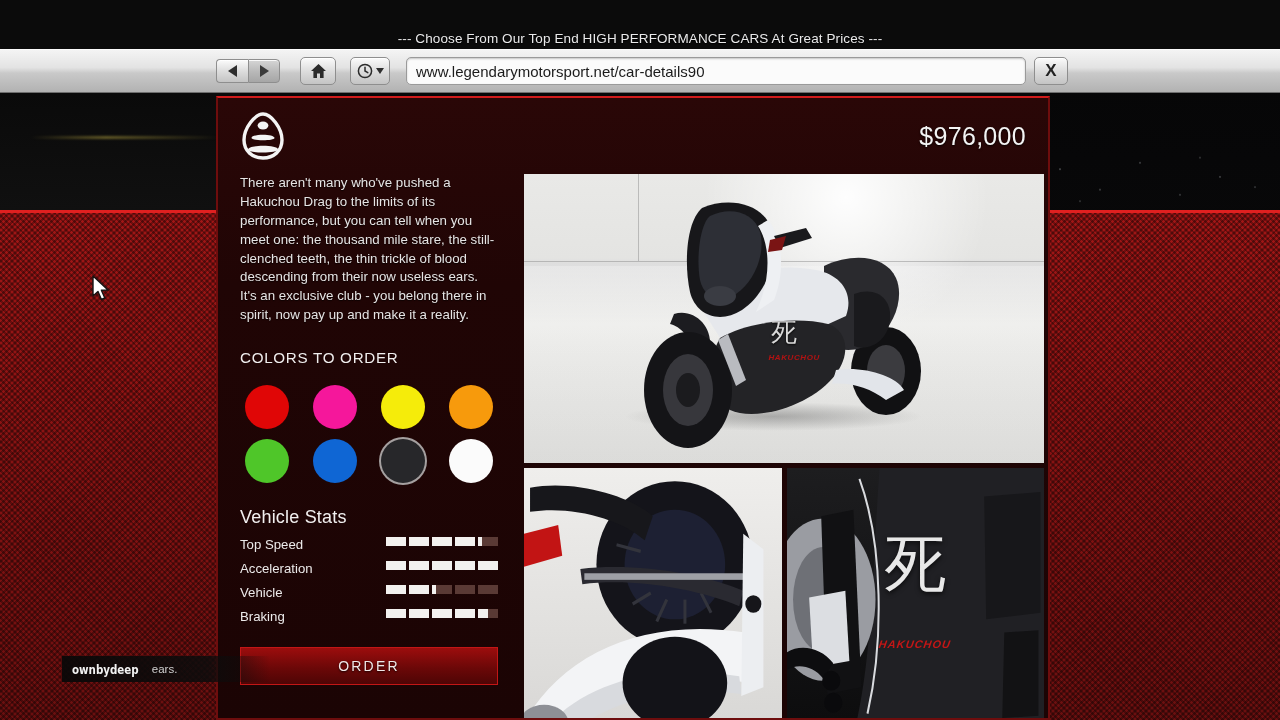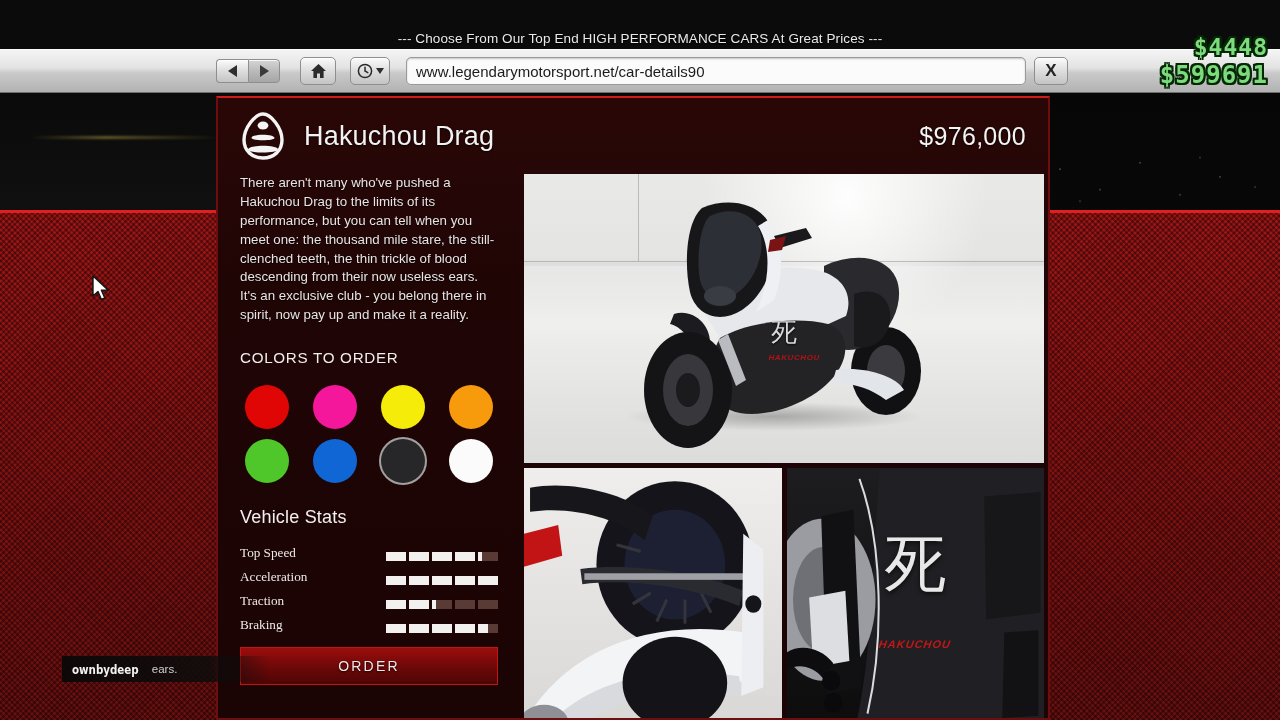--- a/index.html
+++ b/index.html
@@ -136,21 +136,21 @@
     margin-top:22px; color:#f0eeee; font-size:15.2px; letter-spacing:.7px;
     line-height:1.45; text-transform:uppercase;
   }
   .swatches { margin-top:16px; display:grid; grid-template-columns:repeat(4,1fr); gap:10px 14px; }
   .swatch-cell { display:flex; align-items:center; justify-content:center; }
   .swatch { width:44px; height:44px; border-radius:50%; cursor:pointer; }
   .swatch.sel { box-shadow:0 0 0 2px #a5a0a0; }
 
   .stats-head { margin-top:24px; color:#f2f0f0; font-size:18px; letter-spacing:.2px; }
   .stats { margin-top:9px; }
-  .stat-row { display:flex; align-items:flex-end; height:24px;font-family:Liberation Serif, serif; }
+  .stat-row { display:flex; align-items:flex-start; height:24px; }
   .stat-name { color:#eceaea; font-size:13.2px; width:146px; flex:0 0 auto; }
   .stat-bar { flex:1; height:9px; display:flex; gap:3px; }
   .seg { flex:1; position:relative; background:#5a3a35; overflow:hidden; }
   .seg-fill { position:absolute; left:0; top:0; bottom:0; background:#f3f1ef; }
 
   .order-btn {
     margin:14px 0 0 0; height:38px; flex:0 0 auto;
     background:linear-gradient(#9c0d0d, #6c0808 55%, #4e0505);
     border:1px solid #c21616;
     color:#f0e8e8; font-size:14px; letter-spacing:2.2px;
@@ -265,35 +265,30 @@
       <span class="tri tri-d"></span>
     </div>
 
     <div class="urlbar">
       <span class="urltext" title="www.legendarymotorsport.net/car-details90">www.legendarymotorsport.net/car-details90</span>
     </div>
 
     <div class="btn btn-stop">X</div>
   </div>
 
-  <div class="hud">
-    <div class="hud-bank">$4448</div>
-    <div class="hud-cash">$599691</div>
-  </div>
 
   <div class="panel">
 
     <div class="panel-head">
       <svg class="marque-logo" viewBox="0 0 50 50">
         <path d="M25 3 C33 3 44 17 44 29 C44 40 35.5 47 25 47 C14.5 47 6 40 6 29 C6 17 17 3 25 3 Z" fill="none" stroke="#f4f4f4" stroke-width="3.4"></path>
         <ellipse cx="25" cy="14.5" rx="5.4" ry="4" fill="#f4f4f4"></ellipse>
         <path d="M13.5 27 C13.5 22.5 36.5 22.5 36.5 27 C36.5 30 13.5 30 13.5 27 Z" fill="#f4f4f4"></path>
         <path d="M10 38.5 C10 33.5 40 33.5 40 38.5 C40 42.5 10 42.5 10 38.5 Z" fill="#f4f4f4"></path>
       </svg>
-      <div class="car-title">Hakuchou Drag</div>
       <div class="car-price">$976,000</div>
     </div>
 
     <div class="panel-body">
 
       <div class="col-left">
 
         <div class="desc">There aren't many who've pushed a Hakuchou Drag to the limits of its performance, but you can tell when you meet one: the thousand mile stare, the still-clenched teeth, the thin trickle of blood descending from their now useless ears. It's an exclusive club - you belong there in spirit, now pay up and make it a reality.</div>
 
         <div class="colors-head">
@@ -363,21 +358,21 @@
                 </div>
                 <div class="seg">
                   <div class="seg-fill" style="width: 100%;"></div>
                 </div>
                 <div class="seg">
                   <div class="seg-fill" style="width: 100%;"></div>
                 </div>
               </div>
             </div>
             <div class="stat-row">
-              <div class="stat-name">Traction</div>
+              <div class="stat-name">Vehicle</div>
               <div class="stat-bar">
                 <div class="seg">
                   <div class="seg-fill" style="width: 100%;"></div>
                 </div>
                 <div class="seg">
                   <div class="seg-fill" style="width: 100%;"></div>
                 </div>
                 <div class="seg">
                   <div class="seg-fill" style="width: 20%;"></div>
                 </div>

